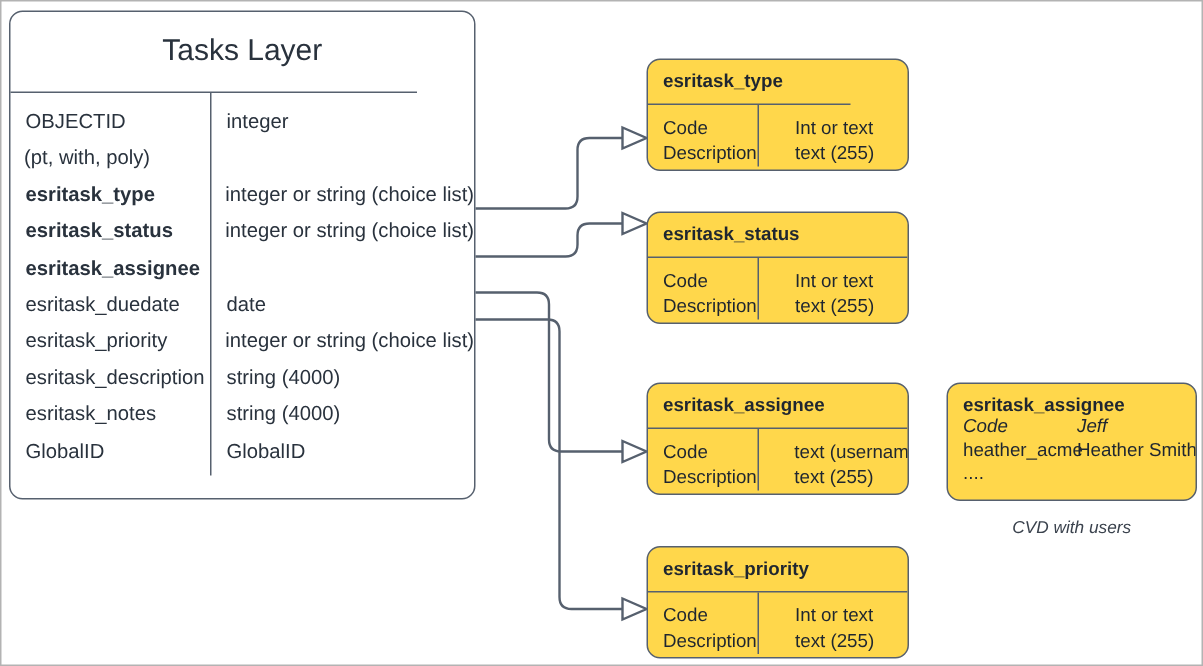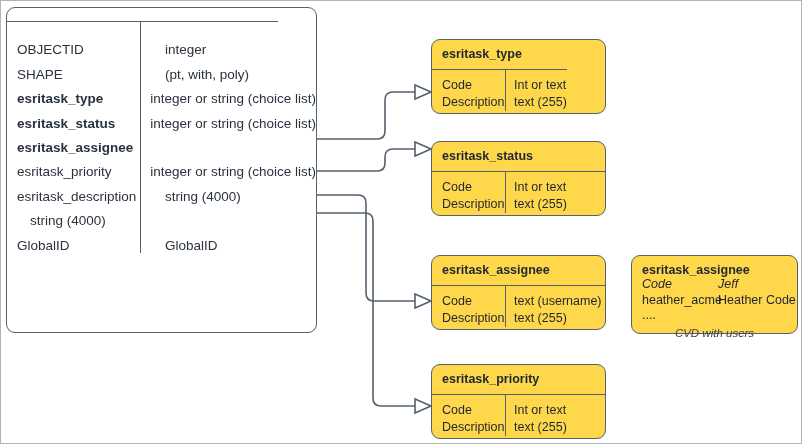--- a/index.html
+++ b/index.html
@@ -47,32 +47,32 @@
   .vrule {
     position: absolute;
     top: 0;
     bottom: 0;
     width: 0;
     border-left: 1.6px solid #56606e;
   }
   .row {
     display: flex;
     height: 24.4px;
-    align-items: flex-end;
+    align-items: flex-start;
     font-size: 13.5px;
     color: #29323d;
   }
   .cell-name {
     width: 135px;
     padding-left: 10px;
     box-sizing: border-box;
     white-space: nowrap;
   }
   .cell-type {
-    padding-left: 23px;
+    padding-left: 9px;
     box-sizing: border-box;
     white-space: nowrap;
   }
   .bold { font-weight: bold; }
 
   
   .dbox {
     position: absolute;
     box-sizing: border-box;
     border: 1.6px solid #56606e;
@@ -98,21 +98,21 @@
     position: relative;
     display: flex;
     padding-top: 7px;
   }
   .dbox-col-left {
     width: 73px;
     padding-left: 10px;
     box-sizing: border-box;
   }
   .dbox-col-right {
-    padding-left: 9px;
+    padding-left: 25px;
     box-sizing: border-box;
   }
   .dbox-line {
     font-size: 12.5px;
     line-height: 17px;
     color: #1f2630;
     white-space: nowrap;
   }
   .dbox-vrule {
     position: absolute;
@@ -173,52 +173,57 @@
     stroke-width: 1.6;
     stroke-linejoin: miter;
   }
 </style>
 </head>
 <body>
 
 <div id="canvas">
 
   <div class="entity" style="left:5px; top:6px; width:311px; height:326px;">
+    <div class="entity-title">Tasks Layer</div>
     <div class="entity-title-rule"></div>
     <div class="entity-body">
       <div class="vrule" style="left:133px;"></div>
 
       <div class="row">
         <span class="cell-name">OBJECTID</span>
         <span class="cell-type">integer</span>
       </div>
       <div class="row">
-        <span class="cell-name">SHAPE</span>
         <span class="cell-type">(pt, with, poly)</span>
       </div>
       <div class="row">
         <span class="cell-name bold">esritask_type</span>
         <span class="cell-type">integer or string (choice list)</span>
       </div>
       <div class="row">
         <span class="cell-name bold">esritask_status</span>
         <span class="cell-type">integer or string (choice list)</span>
       </div>
       <div class="row">
         <span class="cell-name bold">esritask_assignee</span>
       </div>
       <div class="row">
+        <span class="cell-name">esritask_duedate</span>
+        <span class="cell-type">date</span>
+      </div>
+      <div class="row">
         <span class="cell-name">esritask_priority</span>
         <span class="cell-type">integer or string (choice list)</span>
       </div>
       <div class="row">
         <span class="cell-name">esritask_description</span>
         <span class="cell-type">string (4000)</span>
       </div>
       <div class="row">
+        <span class="cell-name">esritask_notes</span>
         <span class="cell-type">string (4000)</span>
       </div>
       <div class="row">
         <span class="cell-name">GlobalID</span>
         <span class="cell-type">GlobalID</span>
       </div>
     </div>
   </div>
 
   <svg id="links" viewBox="0 0 802 444">
@@ -302,24 +307,24 @@
 
   <div class="dbox" style="left:630px; top:254px; width:167px; height:79px;">
     <div class="cvd-title">esritask_assignee</div>
     <div class="cvd-grid">
       <div class="cvd-row header">
         <span class="cvd-c1">Code</span>
         <span class="cvd-c2">Jeff</span>
       </div>
       <div class="cvd-row">
         <span class="cvd-c1">heather_acme</span>
-        <span class="cvd-c2">Heather Code</span>
+        <span class="cvd-c2">Heather Smith</span>
       </div>
       <div class="cvd-row">
         <span class="cvd-c1">....</span>
         <span class="cvd-c2"></span>
       </div>
     </div>
   </div>
 
-  <div class="cvd-caption" style="left:630px; top:326px; width:167px;font-style:italic;">CVD with users</div>
+  <div class="cvd-caption" style="left:630px; top:345px; width:167px;font-style:italic;">CVD with users</div>
 
 </div>
 
 </body></html>

